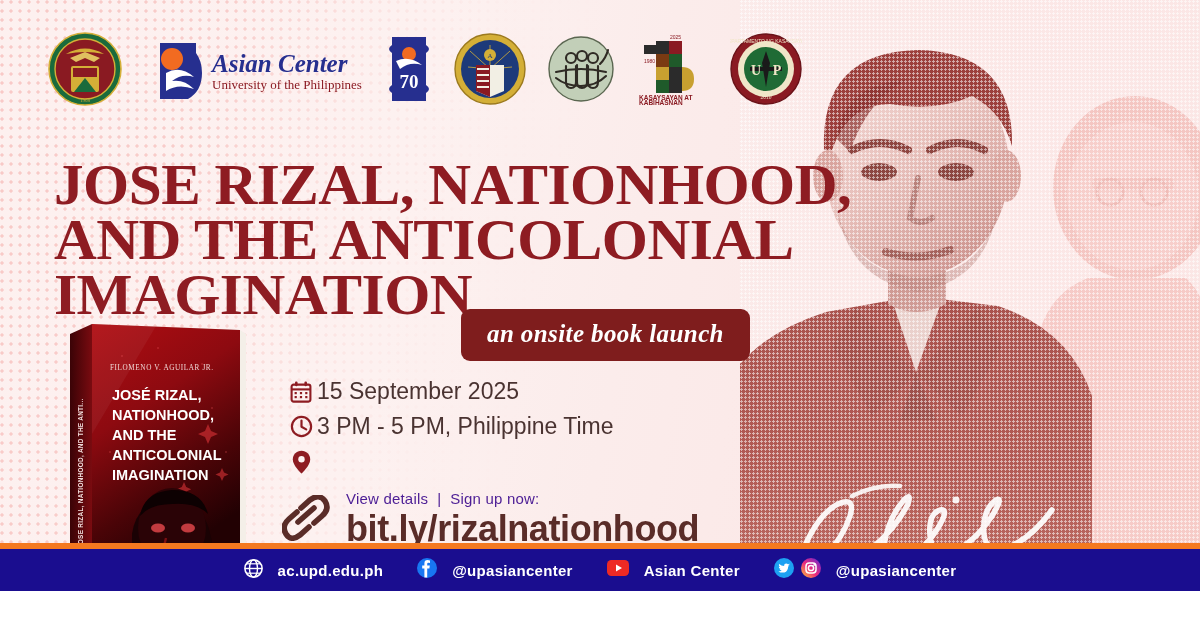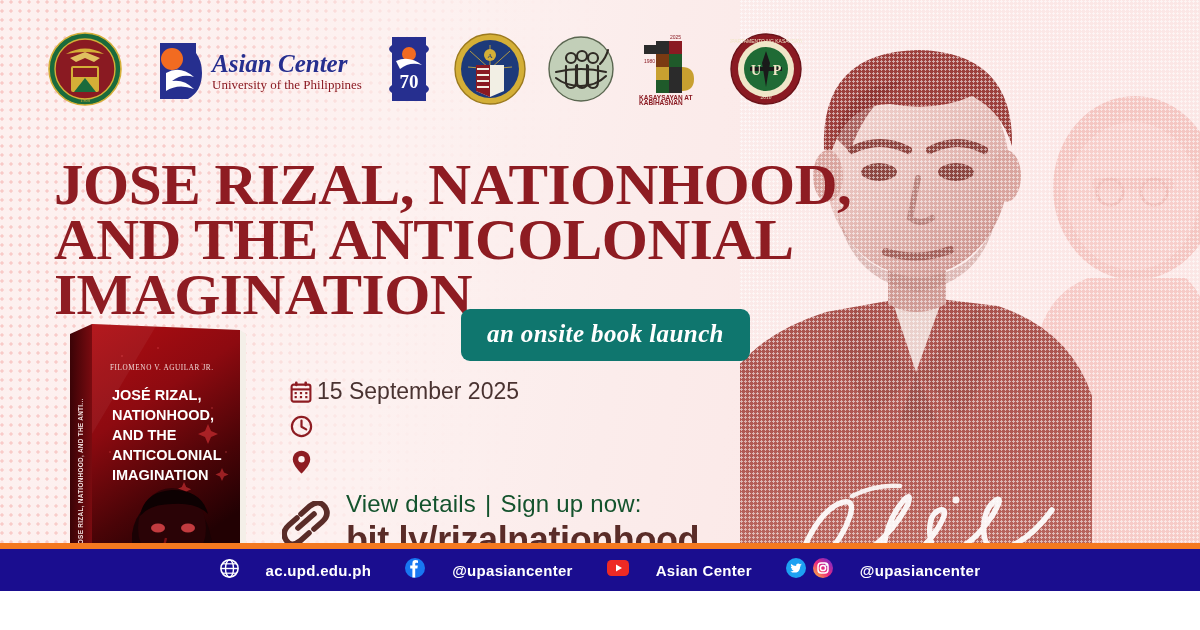--- a/index.html
+++ b/index.html
@@ -122,21 +122,21 @@
     font-family: "Liberation Serif", serif;
     font-size: 27px;
     color: #8e1c22;
     white-space: nowrap;
   }
 
   
   .badge {
     position: absolute;
     left: 461px; top: 309px;
-    background: #0f766e;
+    background: #7f1d1d;
     border-radius: 9px;
     padding: 11px 26px 13px 26px;
     font-family: "Liberation Serif", serif;
     font-style: italic;
     font-weight: 700;
     font-size: 25px;
     color: #ffffff;
     letter-spacing: .4px;
     white-space: nowrap;
   }
@@ -163,22 +163,22 @@
   .linkblock {
     position: absolute;
     left: 282px; top: 490px;
     display: flex;
     align-items: center;
     gap: 16px;
   }
   .link-icon { width: 48px; flex: none; }
   .link-texts { display: flex; flex-direction: column; }
   .link-top {
-    font-size: 24px;
-    color: #14532d;
+    font-size: 15px;
+    color: #4c1d95;
     letter-spacing: .2px;
     margin-bottom: 1px;
     white-space: nowrap;
   }
   .link-top .sep { margin: 0 9px; }
   .link-url {
     font-size: 36px;
     font-weight: 700;
     color: #5a2c28;
     letter-spacing: -0.4px;
@@ -205,21 +205,21 @@
     width: 1200px; height: 42px;
     background: #1a0d8f;
     display: flex;
     align-items: center;
     justify-content: center;
     gap: 34px;
   }
   .foot-item {
     display: flex;
     align-items: center;
-    gap: 27px;
+    gap: 15px;
   }
   .foot-text {
     color: #ffffff;
     font-size: 15px;
     font-weight: 700;
     letter-spacing: .3px;
     white-space: nowrap;
   }
   .foot-icons { display: flex; align-items: center; gap: 7px; }
 </style>
@@ -522,20 +522,21 @@
       <span class="detail-text">15 September 2025</span>
     </div>
 
     <div class="detail-row">
       <span class="detail-icon">
         <svg width="23" height="23" viewBox="0 0 23 23">
           <circle cx="11.5" cy="11.5" r="9.6" fill="none" stroke="#8e1c22" stroke-width="2.2"></circle>
           <path d="M11.5 5.6 L11.5 11.8 L16.2 14.4" fill="none" stroke="#8e1c22" stroke-width="2.2" stroke-linecap="round" stroke-linejoin="round"></path>
         </svg>
       </span>
+      <span class="detail-text">3 PM - 5 PM, Philippine Time</span>
     </div>
 
     <div class="detail-row">
       <span class="detail-icon">
         <svg width="19" height="24" viewBox="0 0 19 24">
           <path d="M9.5 0.8 C4.6 0.8 0.8 4.6 0.8 9.4 C0.8 15.6 9.5 23.4 9.5 23.4
                    C9.5 23.4 18.2 15.6 18.2 9.4 C18.2 4.6 14.4 0.8 9.5 0.8 Z" fill="#8e1c22"></path>
           <circle cx="9.5" cy="9.2" r="3.2" fill="#fdf2f1"></circle>
         </svg>
       </span>

